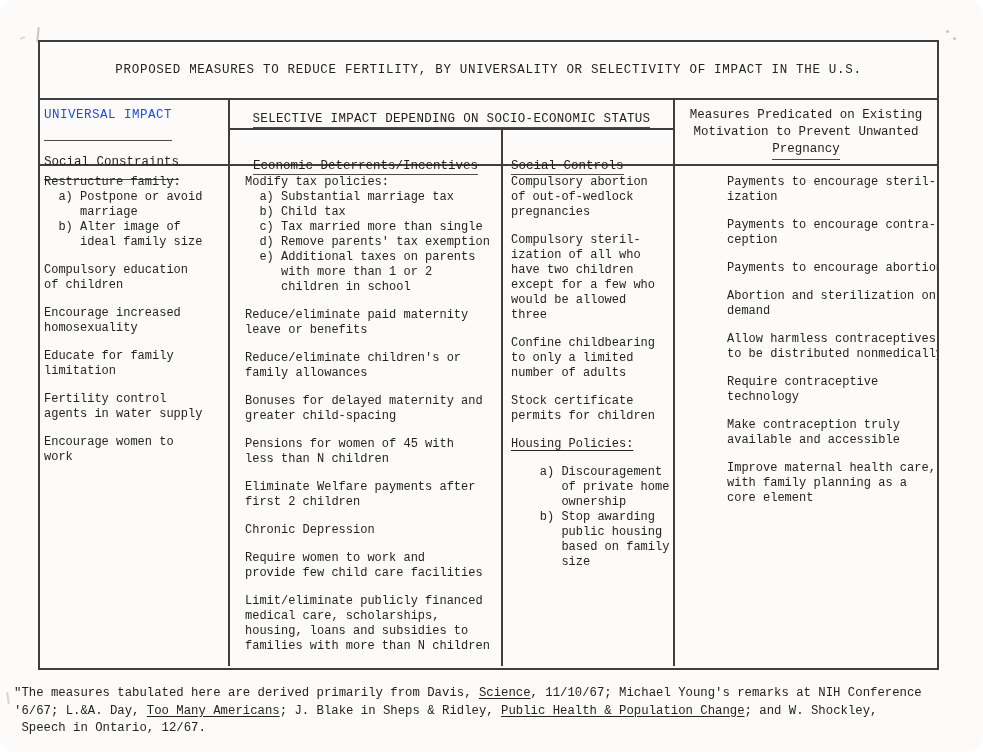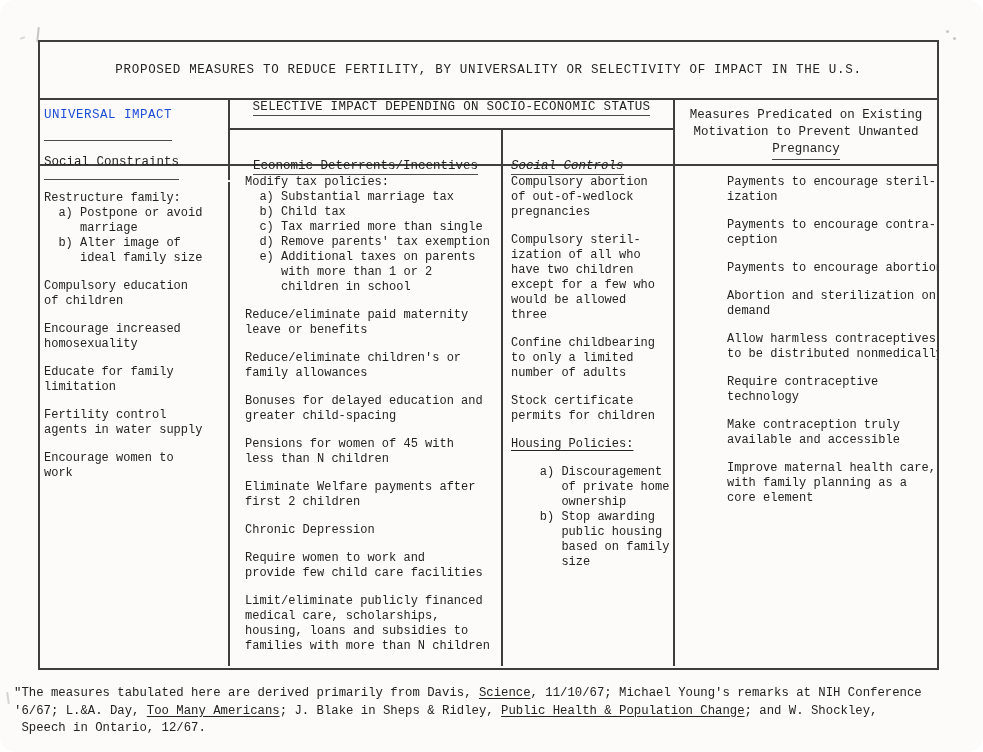--- a/index.html
+++ b/index.html
@@ -21,32 +21,32 @@
   }
   .header-row {
     display:grid; grid-template-columns:190px 273px 172px 1fr;
     height:66px; box-sizing:border-box; border-bottom:2px solid #3e3e3e;
     font-size:12.5px;
   }
   .hcell1 { border-right:2px solid #3e3e3e; box-sizing:border-box; padding:8px 2px 0 4px; }
   .h-univ { display:inline-block; border-bottom:1.5px solid #4a4a4a; padding-bottom:18px; letter-spacing:0.5px; color:#1d4ed8; }
   .h-sub  { display:inline-block; border-bottom:1.5px solid #4a4a4a; padding-bottom:10px; margin-top:14px; }
   .hcell23 { grid-column:2 / span 2; border-right:2px solid #3e3e3e; box-sizing:border-box; display:flex; flex-direction:column; }
-  .sel-head { height:30px; box-sizing:border-box; border-bottom:2px solid #3e3e3e; display:flex; align-items:flex-start; justify-content:center; letter-spacing:0.3px; }
+  .sel-head { height:30px; box-sizing:border-box; border-bottom:2px solid #3e3e3e; display:flex; align-items:flex-end; justify-content:center; letter-spacing:0.3px; }
   .sel-sub { flex:1; display:grid; grid-template-columns:273px 1fr; }
   .sel-sub-left  { border-right:2px solid #3e3e3e; box-sizing:border-box; display:flex; align-items:flex-end; justify-content:center; padding-bottom:5px; }
-  .sel-sub-right { display:flex; align-items:flex-end; justify-content:flex-start; padding:0 0 5px 8px;font-style:italic; }
+  .sel-sub-right { display:flex; align-items:flex-end; justify-content:flex-start; padding:0 0 5px 8px; }
   .hcell4 { text-align:center; padding-top:7px; line-height:17px; }
   .u-line { display:inline-block; border-bottom:1.5px solid #4a4a4a; padding-bottom:1px; }
   .body-row {
     display:grid; grid-template-columns:190px 273px 172px 1fr;
     height:500px; font-size:12px; line-height:15px;
   }
   .bcol { box-sizing:border-box; border-right:2px solid #3e3e3e; padding-top:9px; overflow:hidden; }
-  .bcol.c1 { padding-left:4px;margin-top:16px;  }
+  .bcol.c1 { padding-left:4px;  }
   .bcol.c2 { padding-left:15px; }
   .bcol.c3 { padding-left:8px;  }
   .bcol.c4 { padding-left:52px; border-right:none; }
   .block { white-space:pre; margin-bottom:13px; }
   .block.u { text-decoration:underline; text-underline-offset:3px; }
   .footnote {
     position:absolute; left:14px; top:685px; width:962px;
     font-size:12.3px; line-height:17.5px;
   }
   .fline { white-space:pre; }
@@ -122,21 +122,21 @@
   b) Child tax
   c) Tax married more than single
   d) Remove parents' tax exemption
   e) Additional taxes on parents
      with more than 1 or 2
      children in school</div>
           <div class="block">Reduce/eliminate paid maternity
 leave or benefits</div>
           <div class="block">Reduce/eliminate children's or
 family allowances</div>
-          <div class="block">Bonuses for delayed education and
+          <div class="block">Bonuses for delayed maternity and
 greater child-spacing</div>
           <div class="block">Pensions for women of 45 with
 less than N children</div>
           <div class="block">Eliminate Welfare payments after
 first 2 children</div>
           <div class="block">Chronic Depression</div>
           <div class="block">Require women to work and
 provide few child care facilities</div>
           <div class="block">Limit/eliminate publicly financed
 medical care, scholarships,

